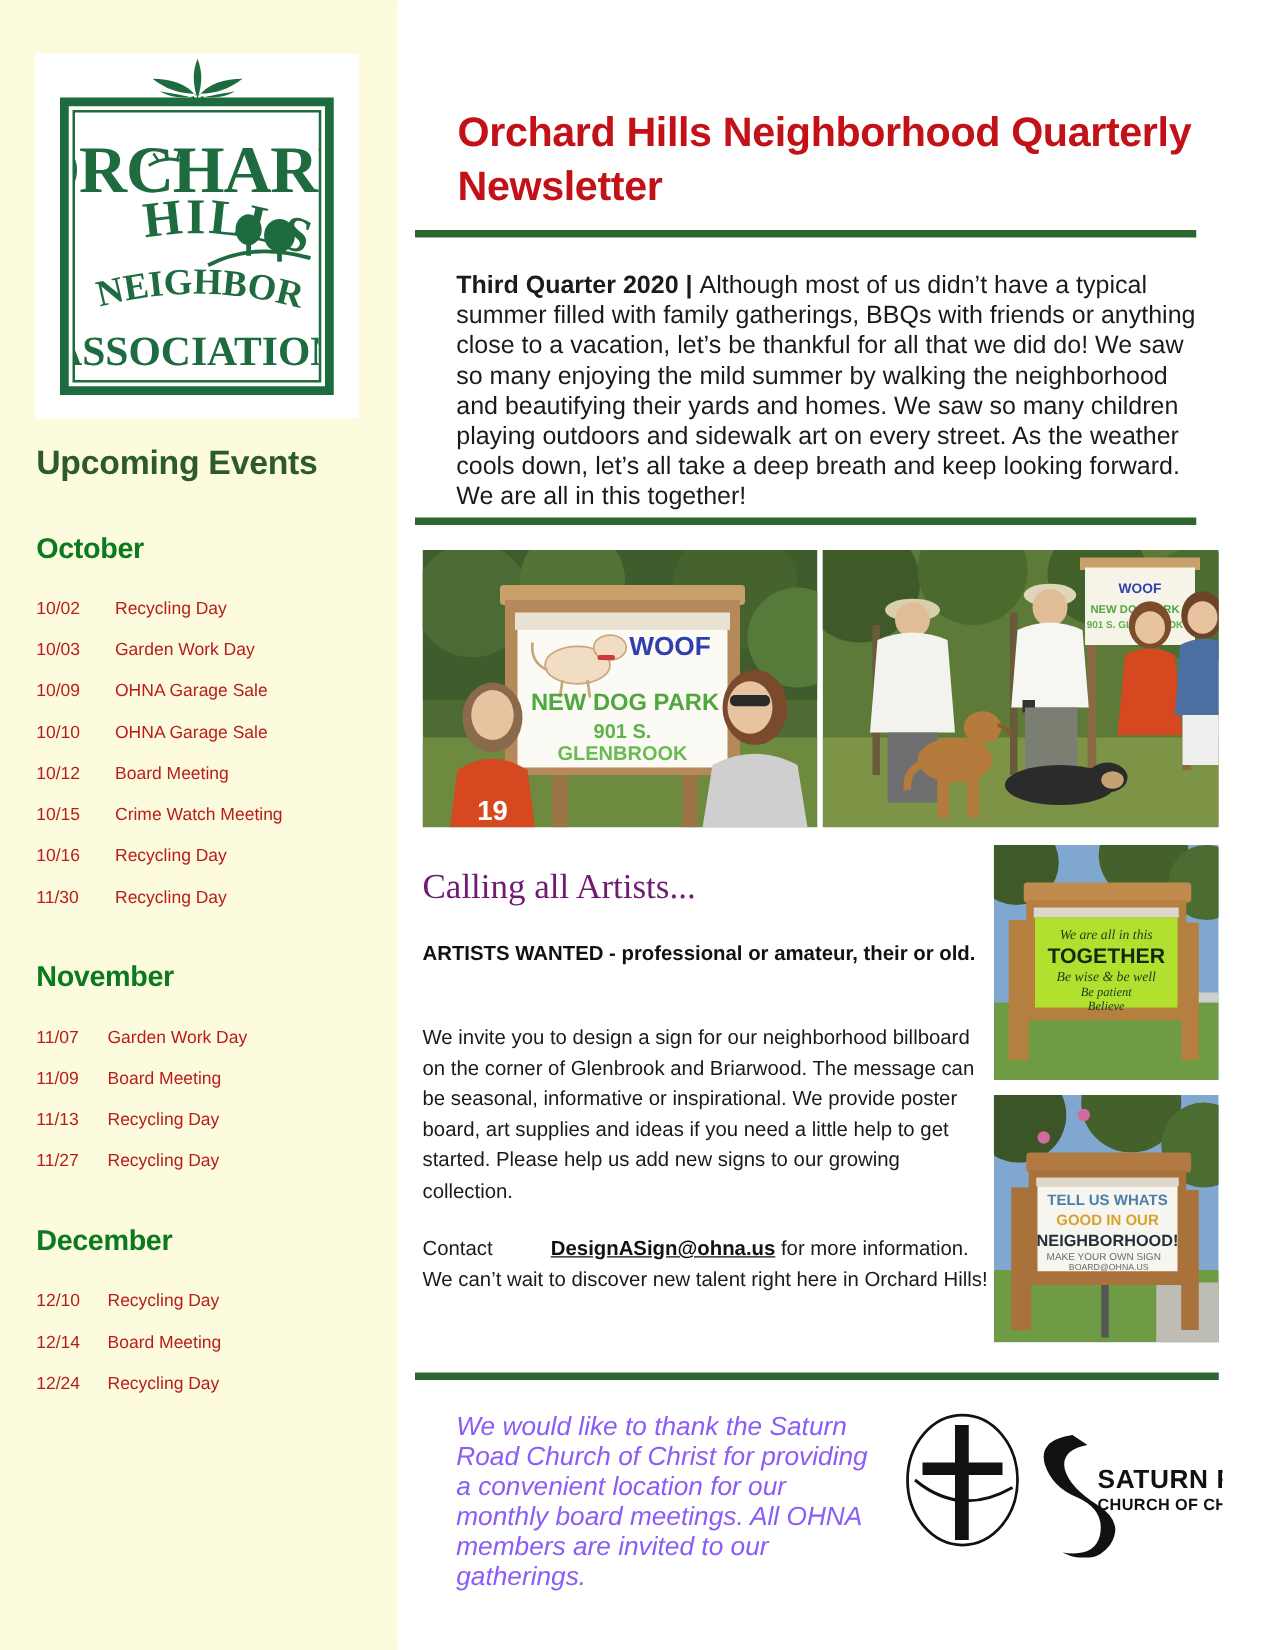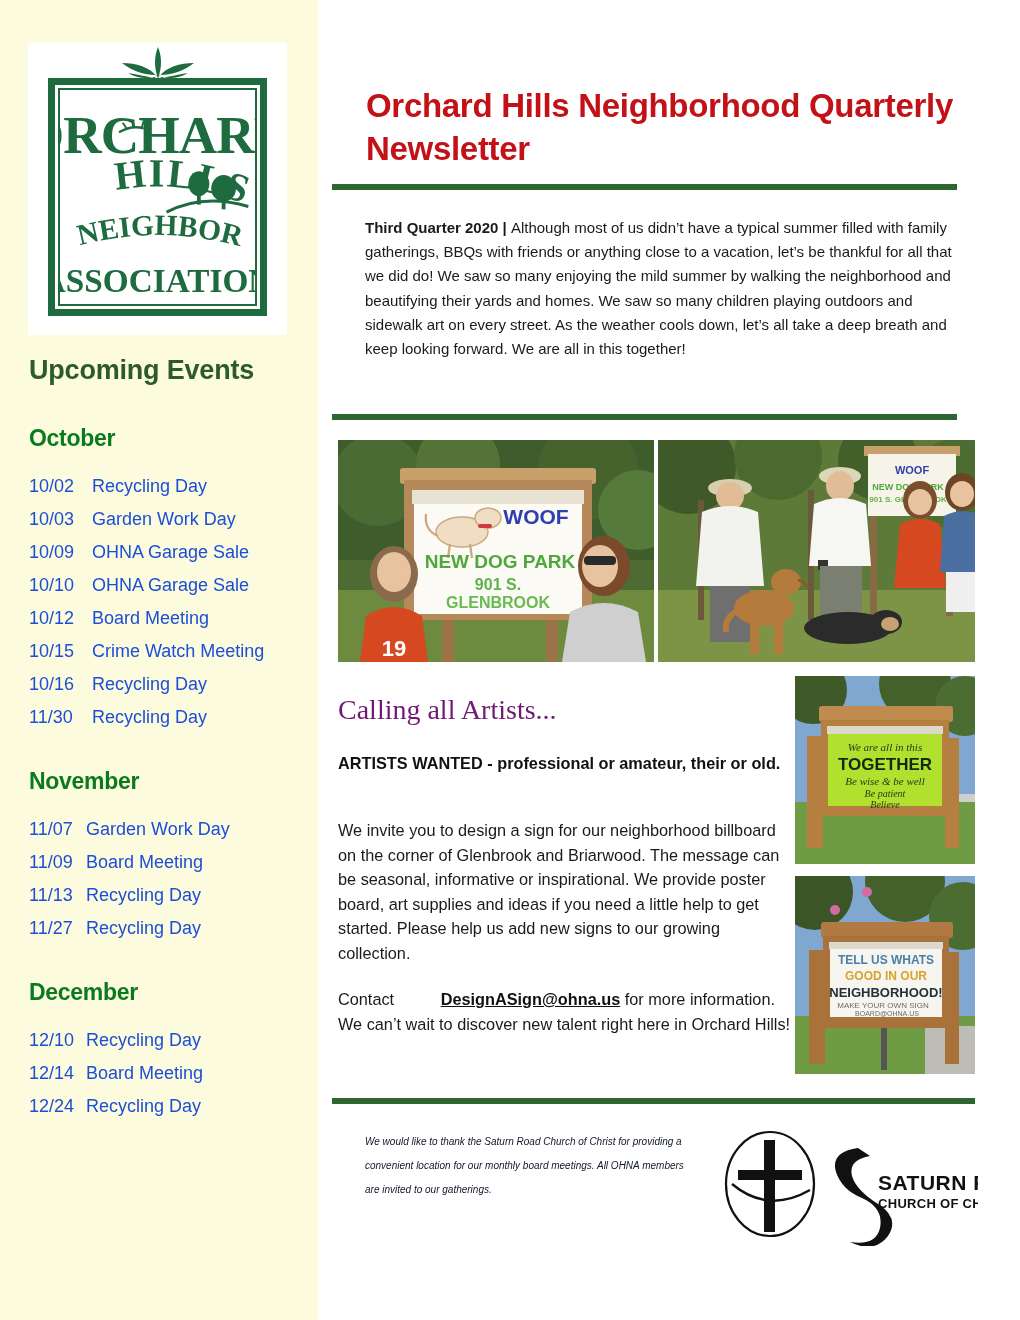--- a/index.html
+++ b/index.html
@@ -71,22 +71,22 @@
     letter-spacing: -0.3px;
   }
   #events {
     position: absolute;
     left: 29px; top: 425px;
     width: 275px;
   }
   .month-block { margin-bottom: 34px; }
   .event-row {
     display: flex;
-    font-size: 18px;
-    color: #1d4ed8;
+    font-size: 14px;
+    color: #b91c1c;
     line-height: 33px;
     white-space: nowrap;
   }
   .event-row.bold { font-weight: normal; }
   .event-date { width: 63px; flex: 0 0 auto; }
   .event-date.narrow { width: 57px; }
   .event-label { flex: 1 1 auto; }
 
   
   #main {
@@ -114,21 +114,21 @@
     height: 6px;
   }
   #rule-top    { left: 14px;  top: 184px;  width: 625px; }
   #rule-mid    { left: 14px;  top: 414px;  width: 625px; }
   #rule-bottom { left: 14px;  top: 1098px; width: 643px; }
 
   #intro {
     position: absolute;
     left: 47px; top: 216px;
     width: 600px;
-    font-size: 15px;
+    font-size: 20px;
     line-height: 24.2px;
     color: #1a1a1a;
   }
   #intro .lead { font-weight: bold; }
 
   
   #photo-band {
     position: absolute;
     left: 20px; top: 440px;
     width: 637px; height: 222px;
@@ -187,24 +187,24 @@
     width: 180px; height: 198px;
     overflow: hidden;
   }
   #sign-together svg, #sign-neighborhood svg { display:block; width:100%; height:100%; }
 
   
   #footer-note {
     position: absolute;
     left: 47px; top: 1130px;
     width: 330px;
-    font-size: 10px;
+    font-size: 21px;
     font-style: italic;
     line-height: 24px;
-    color: #0f172a;
+    color: #8b5cf6;
   }
   #church-logo {
     position: absolute;
     left: 390px; top: 1128px;
     width: 270px; height: 118px;
   }
   #church-logo svg { display:block; width:100%; height:100%; }
 </style>
 </head>
 <body>

